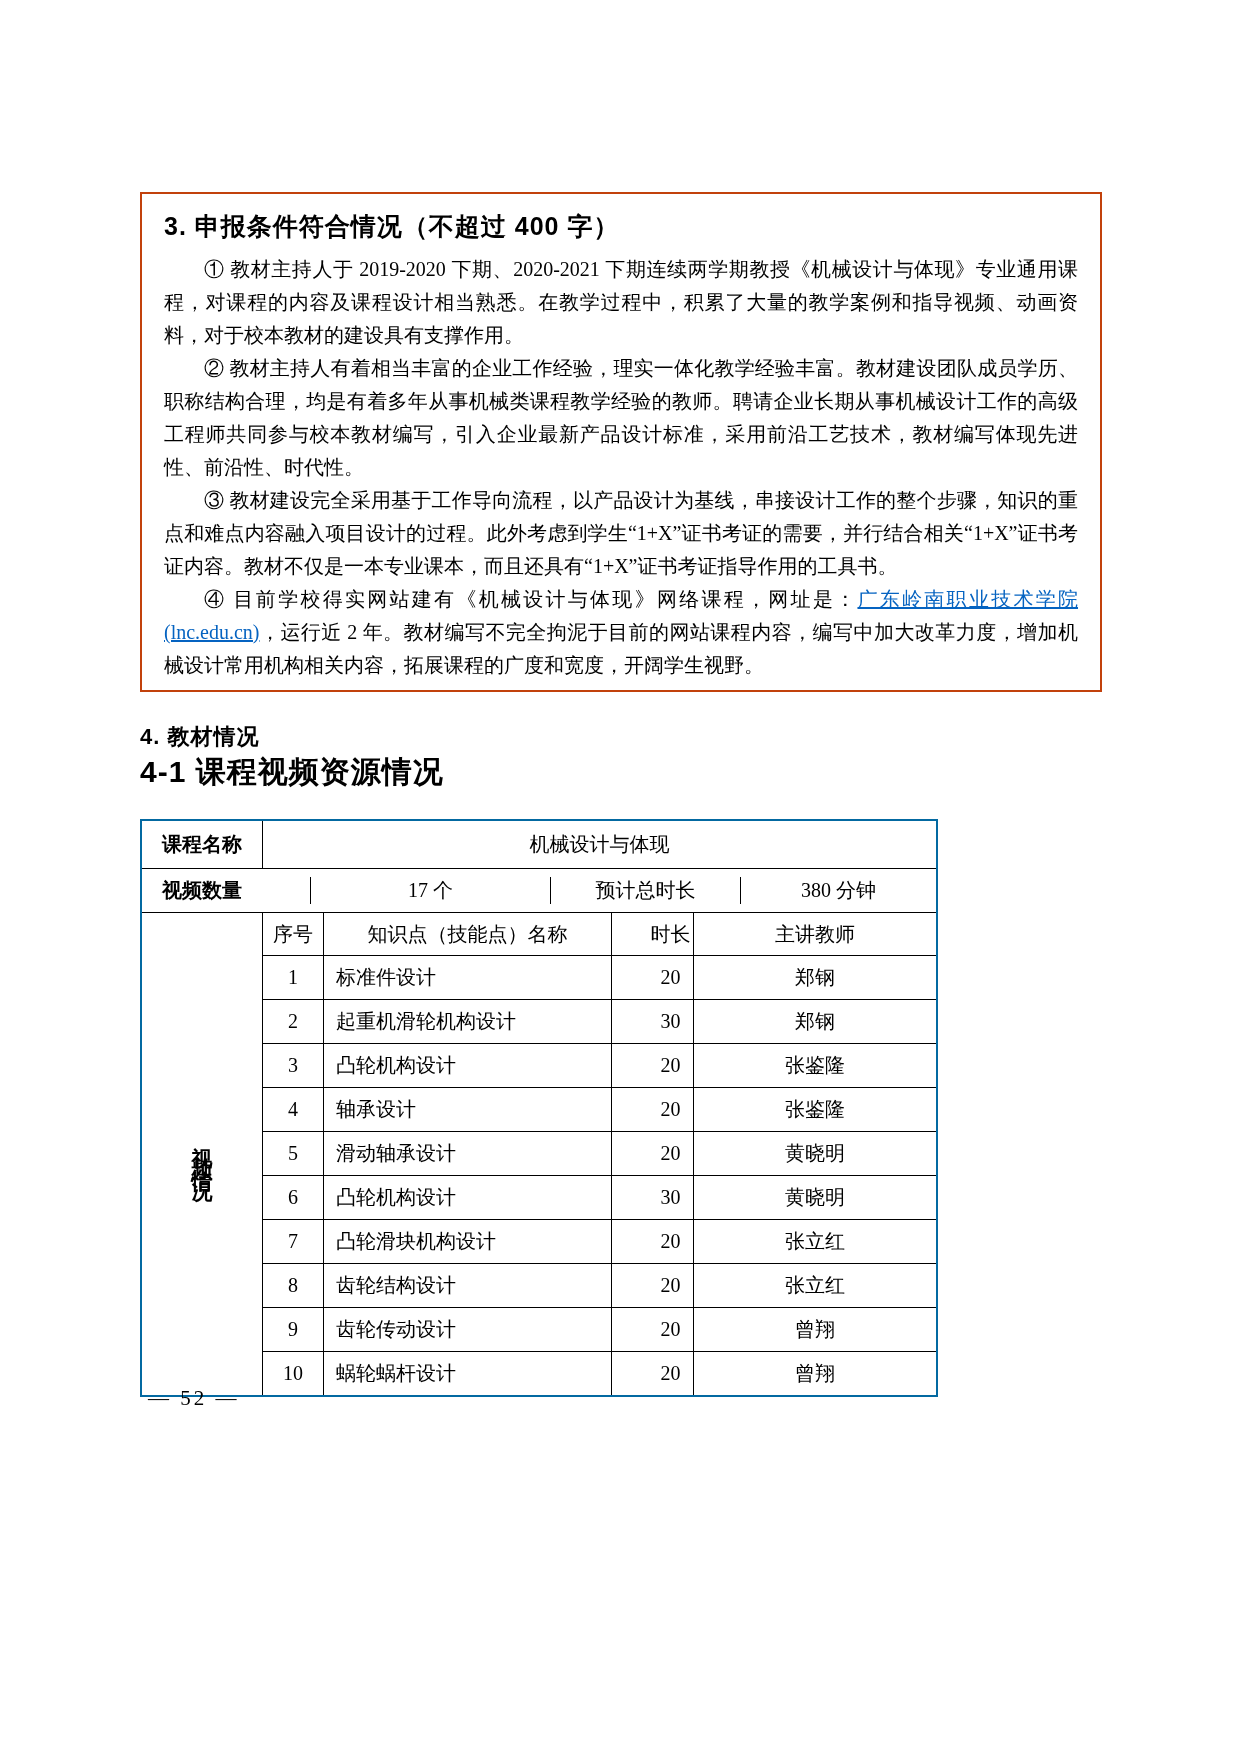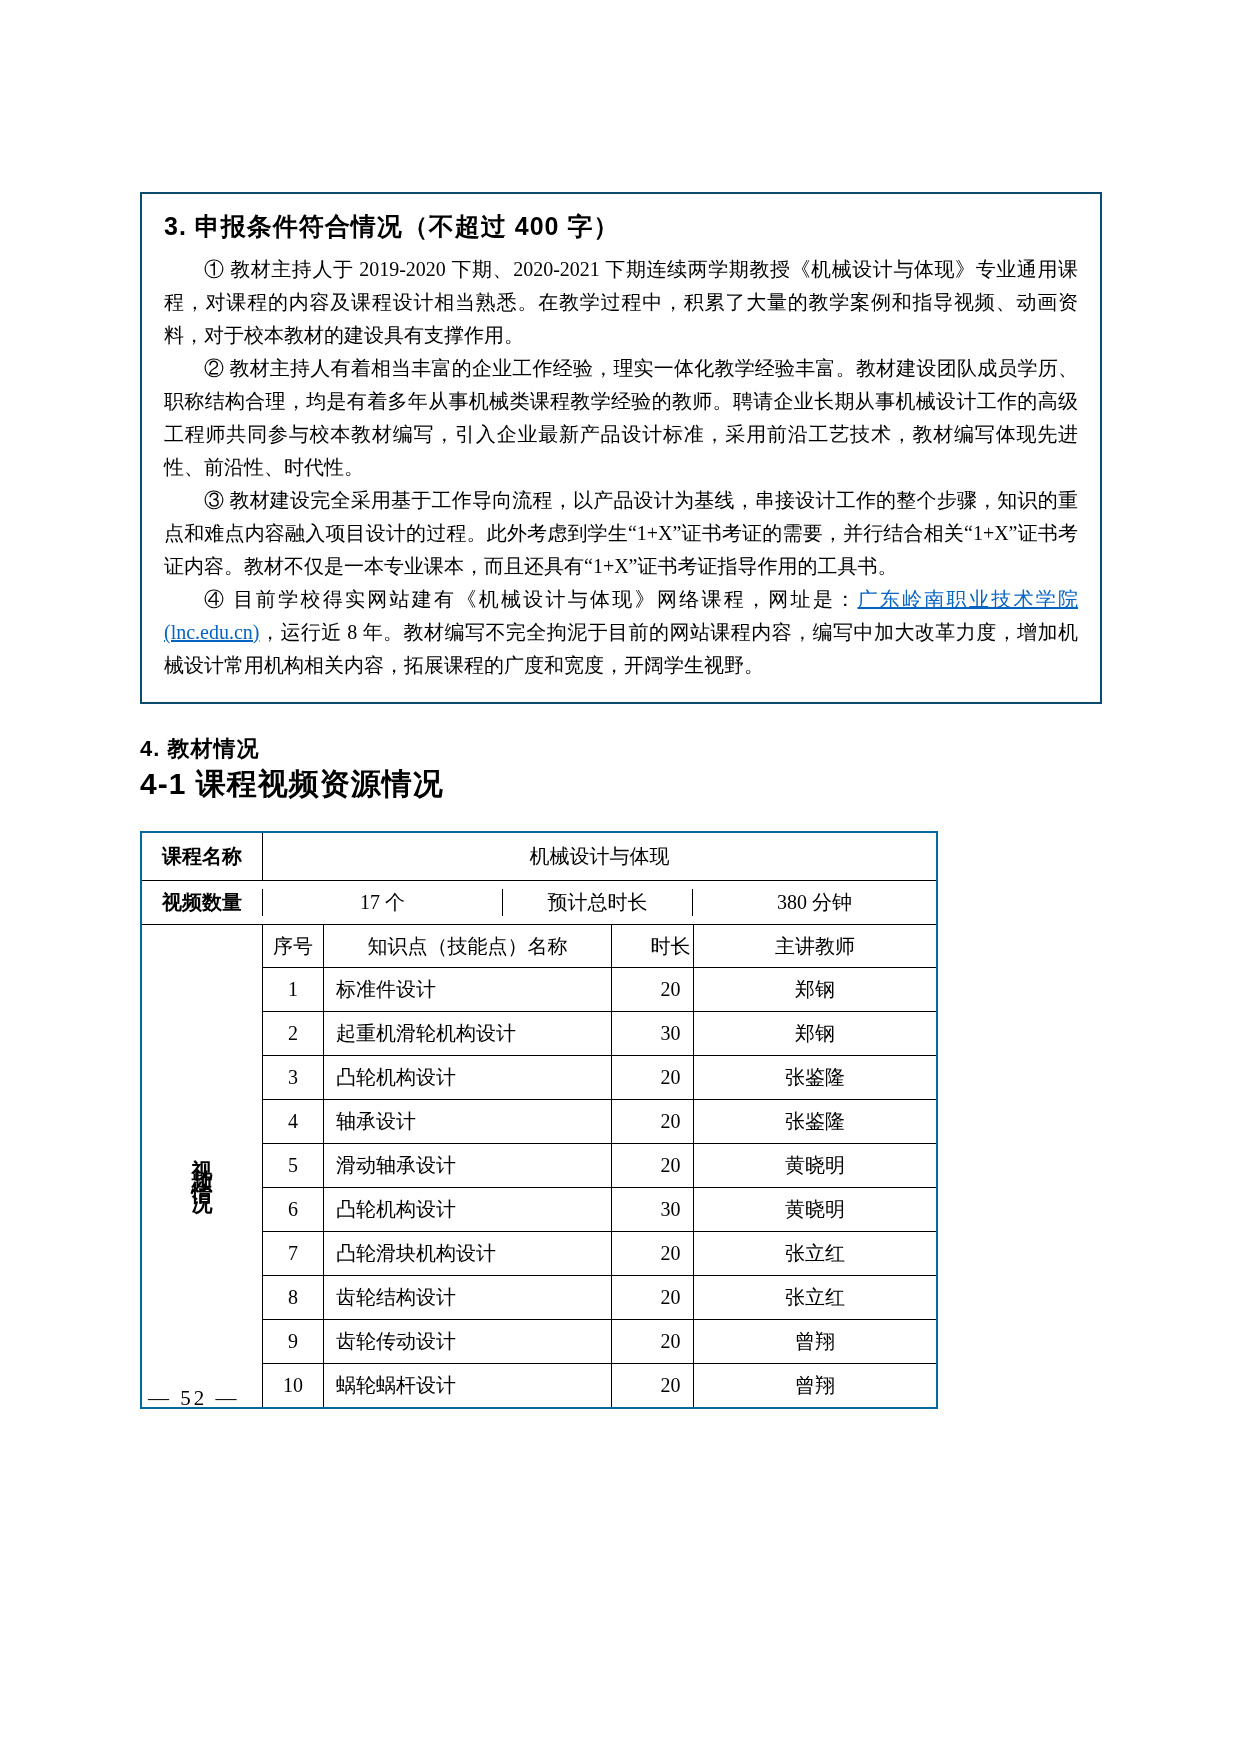--- a/index.html
+++ b/index.html
@@ -13,22 +13,22 @@
     overflow: hidden;
   }
   .content {
     position: absolute;
     left: 140px;
     top: 192px;
     width: 962px;
   }
   
   .box {
-    border: 2px solid #0c4a6e;
-    padding: 12px 22px 20px 22px;
+    border: 2px solid #c2410c;
+    padding: 12px 22px 8px 22px;
   }
   .box-title {
     font-family: "Liberation Sans", "DejaVu Sans", sans-serif;
     font-size: 25px;
     font-weight: bold;
     letter-spacing: 1px;
     margin: 4px 0 10px 0;
   }
   .para {
     font-size: 20px;
@@ -73,21 +73,21 @@
   }
   .cell + .cell, .subtable { border-left: 1px solid #000000; }
   .label-cell {
     width: 120px;
     font-weight: bold;
     flex-shrink: 0;
   }
   .row-course { height: 47px; }
   .row-count  { height: 44px; align-items: center; }
   .grow { flex: 1; }
-  .w240 { width: 240px; flex-shrink: 0; }
+  .w240 { width: 240px; flex-shrink: 0; margin-left: 48px; }
   .w190 { width: 190px; flex-shrink: 0; }
   .subtable { flex: 1; display: flex; flex-direction: column; }
   .srow { display: flex; align-items: stretch; }
   .srow + .srow { border-top: 1px solid #000000; }
   .srow.header { height: 42px; }
   .srow.data { height: 44px; }
   .w60 { width: 60px; flex-shrink: 0; }
   .w288 { width: 288px; flex-shrink: 0; }
   .w82 { width: 82px; flex-shrink: 0; padding-left: 36px; }
   .name-cell {
@@ -113,21 +113,21 @@
 </head>
 <body>
 
 <div class="content">
 
   <div class="box">
     <div class="box-title">3. 申报条件符合情况（不超过 400 字）</div>
     <p class="para">① 教材主持人于 2019-2020 下期、2020-2021 下期连续两学期教授《机械设计与体现》专业通用课程，对课程的内容及课程设计相当熟悉。在教学过程中，积累了大量的教学案例和指导视频、动画资料，对于校本教材的建设具有支撑作用。</p>
     <p class="para">② 教材主持人有着相当丰富的企业工作经验，理实一体化教学经验丰富。教材建设团队成员学历、职称结构合理，均是有着多年从事机械类课程教学经验的教师。聘请企业长期从事机械设计工作的高级工程师共同参与校本教材编写，引入企业最新产品设计标准，采用前沿工艺技术，教材编写体现先进性、前沿性、时代性。</p>
     <p class="para">③ 教材建设完全采用基于工作导向流程，以产品设计为基线，串接设计工作的整个步骤，知识的重点和难点内容融入项目设计的过程。此外考虑到学生“1+X”证书考证的需要，并行结合相关“1+X”证书考证内容。教材不仅是一本专业课本，而且还具有“1+X”证书考证指导作用的工具书。</p>
-    <p class="para"><span class="seg">④ 目前学校得实网站建有《机械设计与体现》网络课程，网址是：</span><a class="doc-link" href="#">广东岭南职业技术学院(lnc.edu.cn)</a><span class="seg">，运行近 8 年。教材编写不完全拘泥于目前的网站课程内容，编写中加大改革力度，增加机械设计常用机构相关内容，拓展课程的广度和宽度，开阔学生视野。</span></p>
+    <p class="para"><span class="seg">④ 目前学校得实网站建有《机械设计与体现》网络课程，网址是：</span><a class="doc-link" href="#">广东岭南职业技术学院(lnc.edu.cn)</a><span class="seg">，运行近 2 年。教材编写不完全拘泥于目前的网站课程内容，编写中加大改革力度，增加机械设计常用机构相关内容，拓展课程的广度和宽度，开阔学生视野。</span></p>
   </div>
 
   <div class="h-section">4. 教材情况</div>
   <div class="h-sub">4-1 课程视频资源情况</div>
 
   <div class="vtable">
 
     <div class="trow row-course">
       <div class="cell label-cell">课程名称</div>
       <div class="cell grow">机械设计与体现</div>

